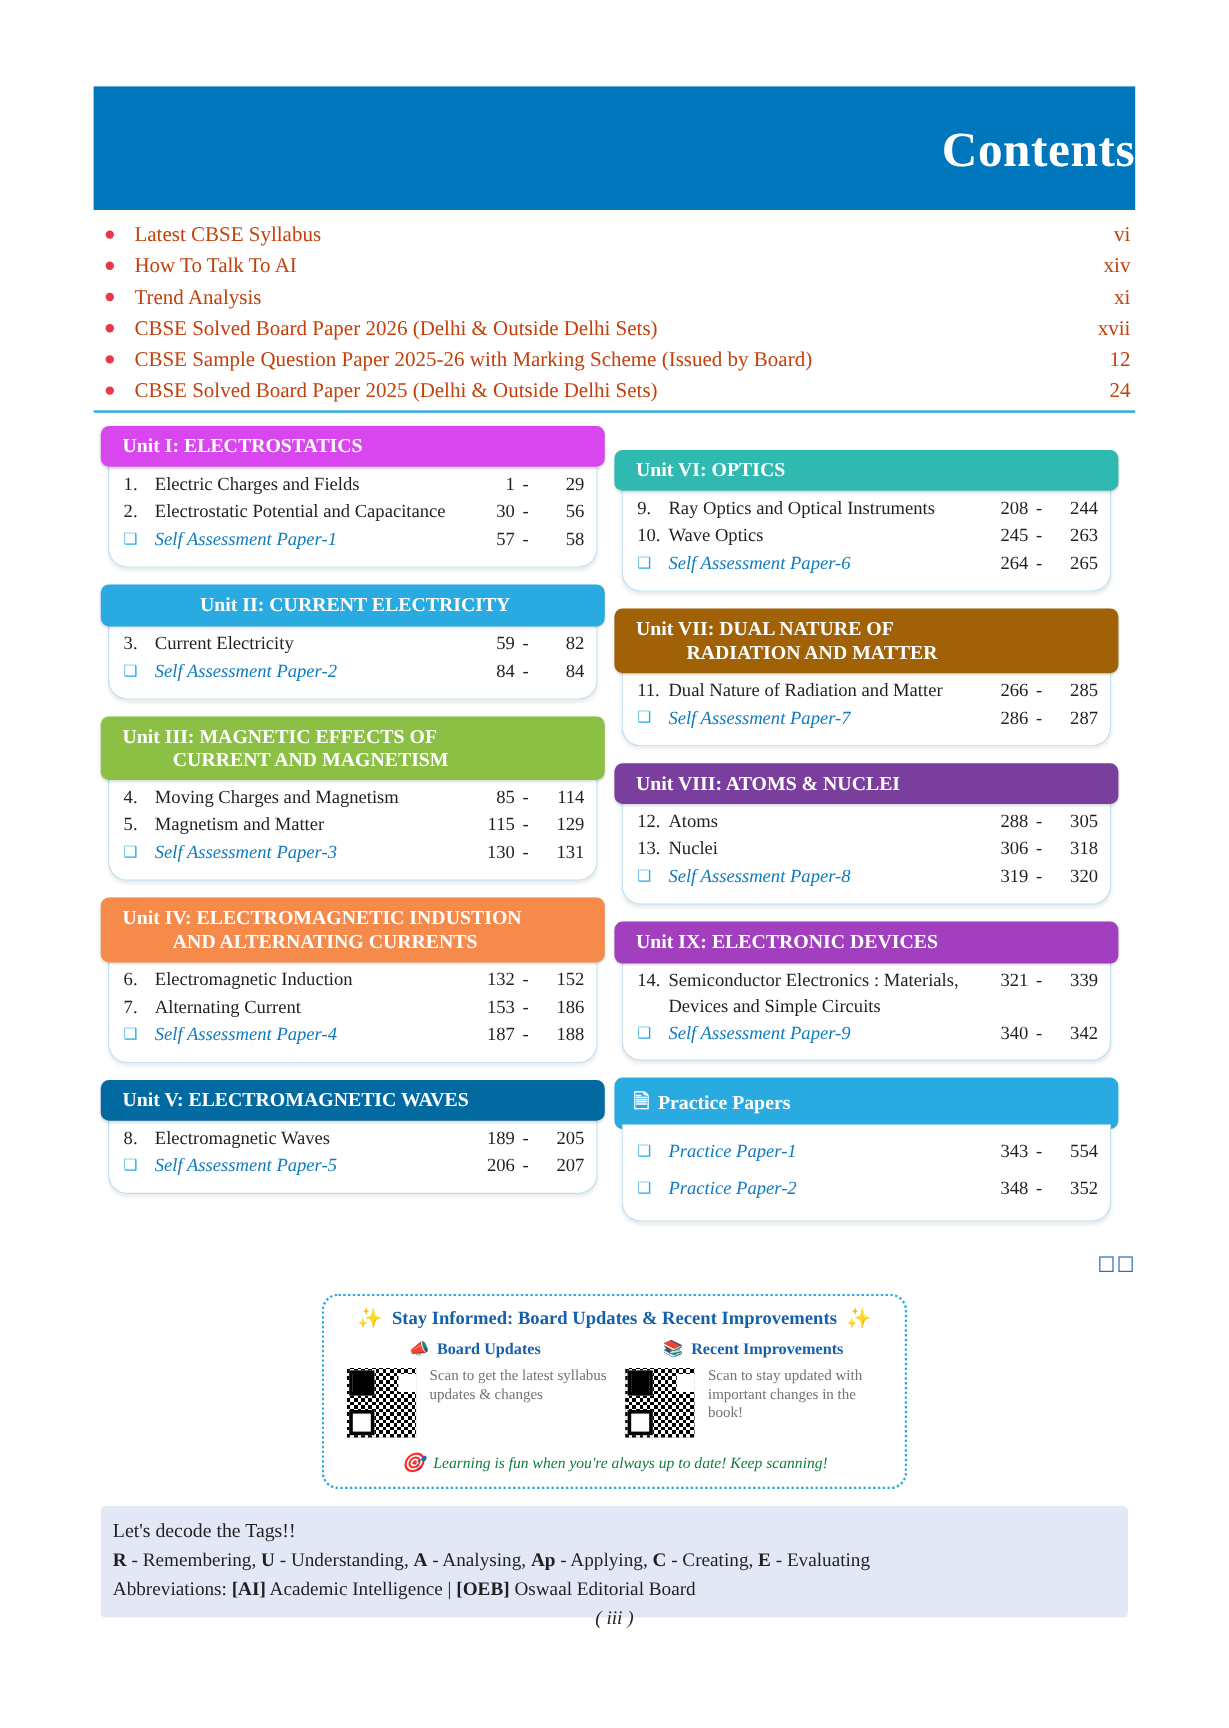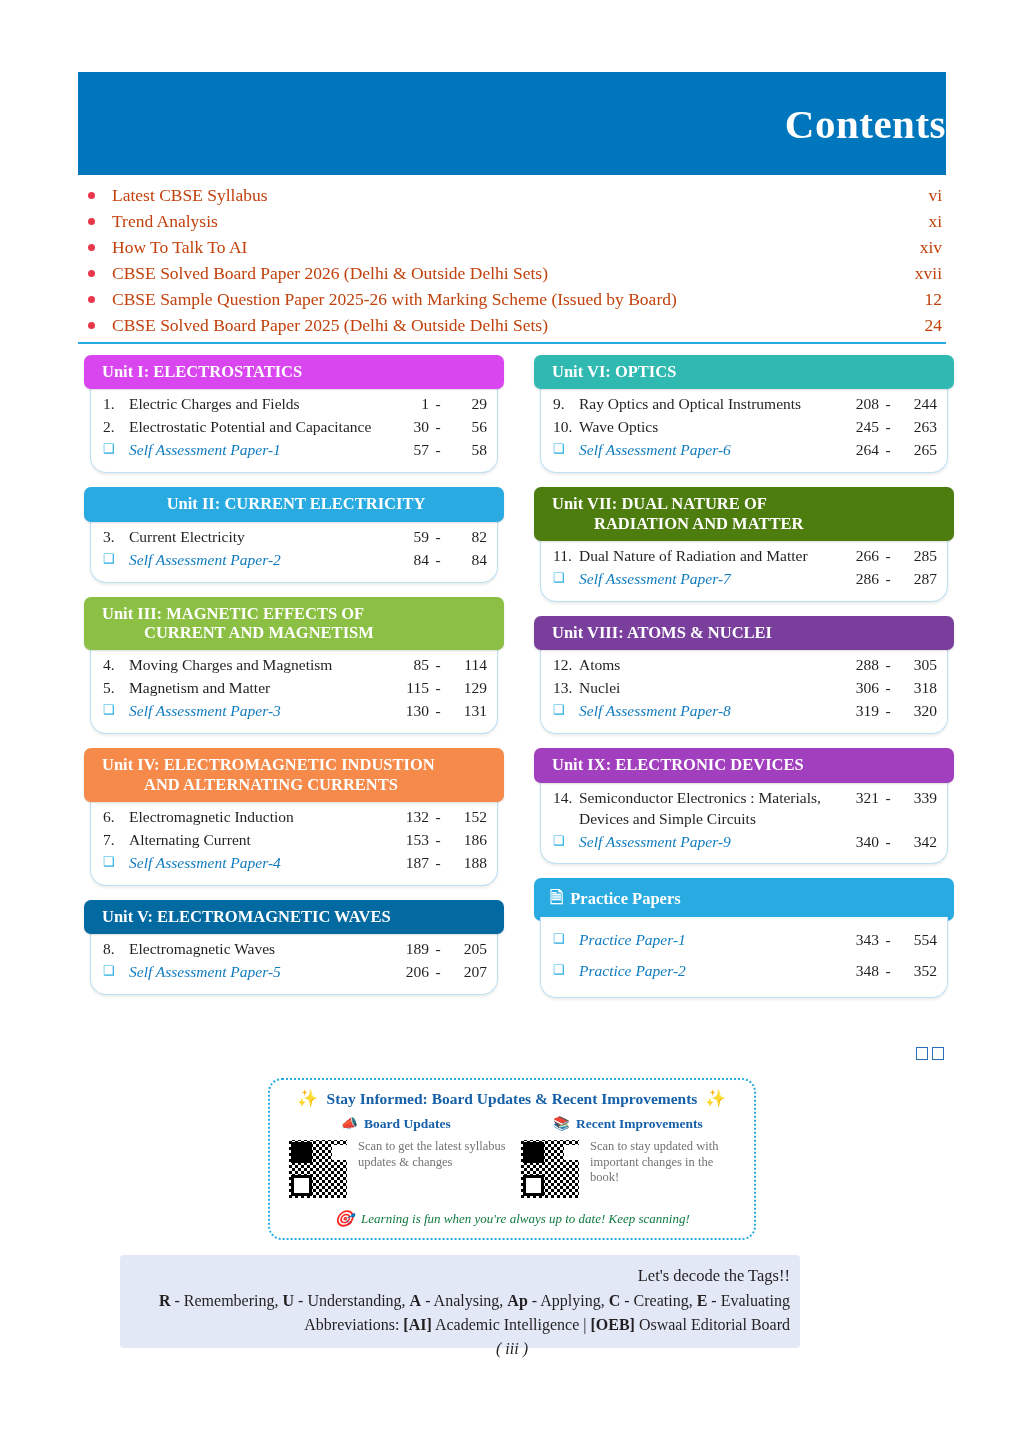--- a/index.html
+++ b/index.html
@@ -79,21 +79,21 @@
     background: #29abe2;
   }
 
   
   .col {
     position: absolute;
     top: 355px;
     width: 420px;
   }
   .col-left { left: 84px; }
-  .col-right { left: 534px; }
+  .col-right { left: 512px; margin-top: 20px; }
 
   .unit-block {
     margin-bottom: 14px;
     position: relative;
   }
   .unit-head {
     border-radius: 7px 7px 7px 7px;
     padding: 7px 14px 8px 18px;
     color: #ffffff;
     font-size: 16.5px;
@@ -241,30 +241,29 @@
     font-style: italic;
     font-size: 13px;
   }
   .target { font-size: 16px; }
 
   
   .tags {
     position: absolute;
     left: 84px;
     top: 1255px;
-    width: 680px;
+    width: 856px;
     background: #e3e8f7;
     border-radius: 4px;
     padding: 8px 10px 10px 10px;
     box-sizing: border-box;
-    text-align: right;
+    text-align: left;
     font-size: 16px;
     color: #231f20;
     line-height: 1.55;
-    margin-left: 36px;
   }
   .tags .t1 { font-size: 16.5px; }
   .tags b { font-weight: bold; }
 
   .folio {
     position: absolute;
     left: 0;
     top: 1340px;
     width: 1024px;
     text-align: center;
@@ -287,29 +286,29 @@
         <div class="fm-bullet">
           <span></span>
         </div>
         <div class="fm-label">Latest CBSE Syllabus</div>
         <div class="fm-page">vi</div>
       </div>
       <div class="fm-row">
         <div class="fm-bullet">
           <span></span>
         </div>
-        <div class="fm-label">Trend Analysis</div>
-        <div class="fm-page">xi</div>
+        <div class="fm-label">How To Talk To AI</div>
+        <div class="fm-page">xiv</div>
       </div>
       <div class="fm-row">
         <div class="fm-bullet">
           <span></span>
         </div>
-        <div class="fm-label">How To Talk To AI</div>
-        <div class="fm-page">xiv</div>
+        <div class="fm-label">Trend Analysis</div>
+        <div class="fm-page">xi</div>
       </div>
       <div class="fm-row">
         <div class="fm-bullet">
           <span></span>
         </div>
         <div class="fm-label">CBSE Solved Board Paper 2026 (Delhi &amp; Outside Delhi Sets)</div>
         <div class="fm-page">xvii</div>
       </div>
       <div class="fm-row">
         <div class="fm-bullet">
@@ -469,21 +468,21 @@
           <div class="ch-row sap-row">
             <div class="ch-num">❑</div>
             <div class="ch-title">Self Assessment Paper-6</div>
             <div class="ch-from">264</div>
             <div class="ch-dash">-</div>
             <div class="ch-to">265</div>
           </div>
         </div>
       </div>
       <div class="unit-block">
-        <div class="unit-head" style="background: #4d7c0f;"><span>Unit VII: DUAL NATURE OF</span><span class="l2">RADIATION AND MATTER</span></div>
+        <div class="unit-head" style="background: #a16207;"><span>Unit VII: DUAL NATURE OF</span><span class="l2">RADIATION AND MATTER</span></div>
         <div class="unit-body">
           <div class="ch-row">
             <div class="ch-num">11.</div>
             <div class="ch-title">Dual Nature of Radiation and Matter</div>
             <div class="ch-from">266</div>
             <div class="ch-dash">-</div>
             <div class="ch-to">285</div>
           </div>
           <div class="ch-row sap-row">
             <div class="ch-num">❑</div>

